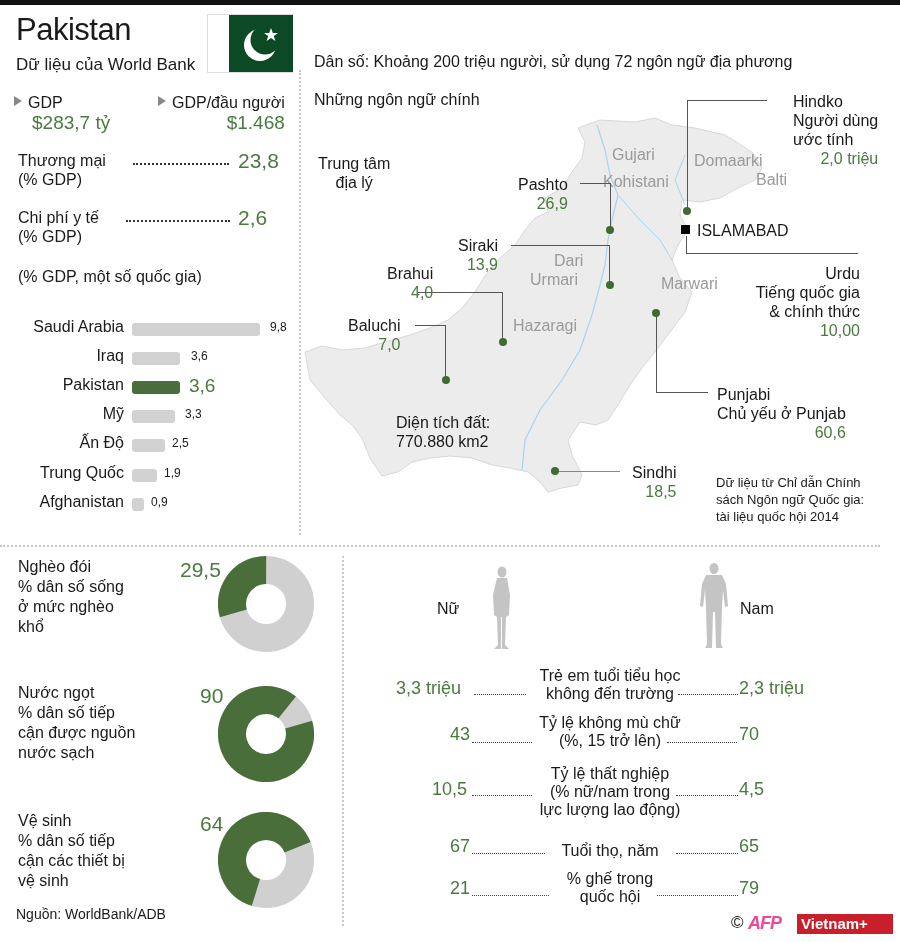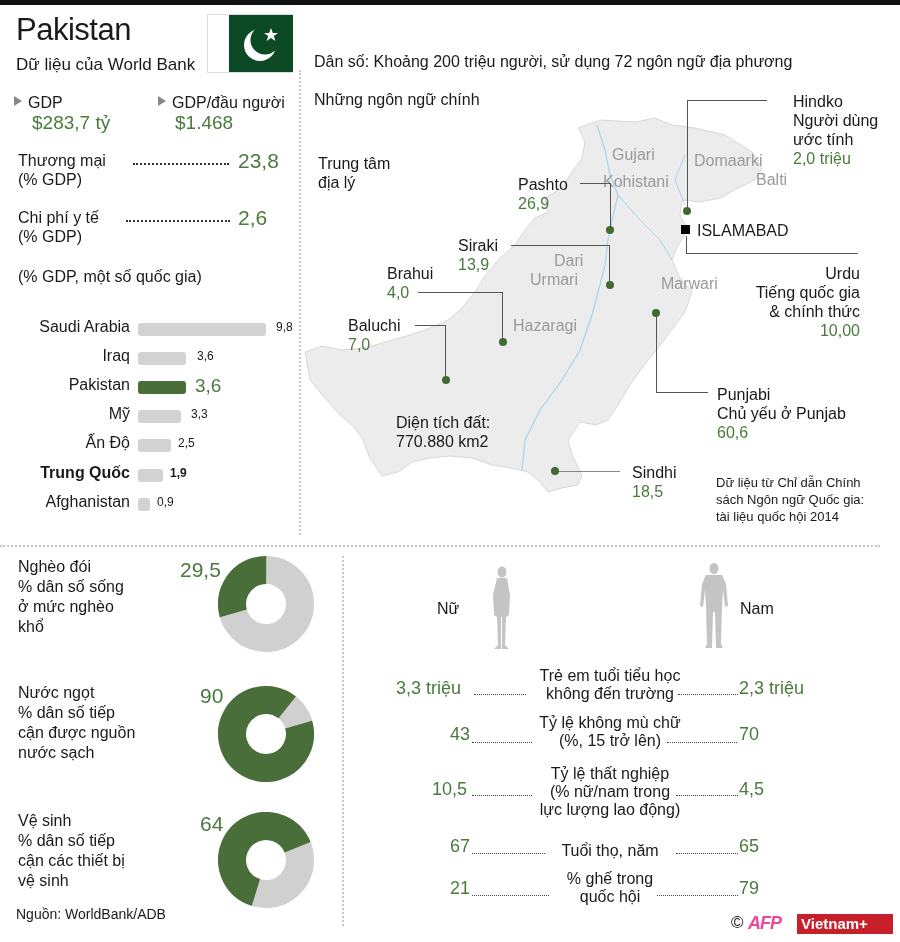--- a/index.html
+++ b/index.html
@@ -1,37 +1,37 @@
 <!DOCTYPE html>
 <html><head>
 <meta charset="utf-8">
 <style>
   * { box-sizing: border-box; margin: 0; padding: 0; }
   html, body { width: 900px; height: 942px; background: #ffffff; overflow: hidden; }
   body { position: relative; font-family: "Liberation Sans", "DejaVu Sans", sans-serif; color: #1a1a1a; }
   .abs { position: absolute; }
-  .green { color: #4a7a3e; }
+  .green { color: #4a7a3e; text-align: right; }
   .topbar { left: 0; top: 0; width: 900px; height: 5px; background: #111; }
   .title { left: 16px; top: 12px; font-size: 31px; letter-spacing: -0.5px; }
   .subtitle { left: 16px; top: 55px; font-size: 17px; }
   .flag { left: 207px; top: 14px; width: 86px; height: 59px; border: 1px solid #ddd; background: #fff; }
   .flag .field { position: absolute; left: 21px; top: 0; width: 64px; height: 57px; background: #0b4a24; }
 
   .vdiv1 { left: 299px; top: 70px; height: 465px; border-left: 2px dotted #c8c8c8; }
   .hdiv { left: 0; top: 545px; width: 880px; border-top: 2px dotted #c8c8c8; }
   .vdiv2 { left: 342px; top: 556px; height: 370px; border-left: 2px dotted #c8c8c8; }
 
   .tri { display:inline-block; width:0; height:0; border-top:5px solid transparent; border-bottom:5px solid transparent; border-left:8px solid #888; margin-right:6px; vertical-align: 2px; }
   .stat-label { font-size: 16px; }
   .stat-value { font-size: 19px; }
   .metric { font-size: 16px; line-height: 19px; }
   .dots { border-top: 2px dotted #333; height: 0; }
   .metric-value { font-size: 21px; }
 
-  .bar-row { position: absolute; left: 14px; width: 300px; height: 22px; padding-left: 32px; }
+  .bar-row { position: absolute; left: 8px; width: 300px; height: 22px; padding-left: 32px; }
   .bar-name { position: absolute; right: 184px; top: 0; font-size: 16px; white-space: nowrap; text-align: right; }
   .bar { position: absolute; left: 124px; top: 5px; height: 13px; background: #d2d2d2; border-radius: 3px; }
   .bar.hl { background: #4a6e3a; }
   .bar-val { position: absolute; top: 2px; font-size: 12px; }
   .bar-val.hl { color: #4a7a3e; font-size: 19px; top: -1px; }
 
   .map-text { font-size: 16px; line-height: 19px; }
   .map-region { font-size: 16px; color: #9a9a9a; line-height: 19px; text-align: center; }
   .leader { position: absolute; border-color: #555; border-style: solid; border-width: 0; }
   .pin { position: absolute; width: 8px; height: 8px; border-radius: 50%; background: #3f6b30; }
@@ -114,21 +114,21 @@
   <div class="bar-row" style="top:87px;">
     <div class="bar-name">Mỹ</div>
     <div class="bar" style="width:43px;"></div>
     <div class="bar-val" style="left:177px;">3,3</div>
   </div>
   <div class="bar-row" style="top:116px;">
     <div class="bar-name">Ấn Độ</div>
     <div class="bar" style="width:33px;"></div>
     <div class="bar-val" style="left:164px;">2,5</div>
   </div>
-  <div class="bar-row" style="top:146px;font-weight:bold;">
+  <div class="bar-row" style="top:146px;">
     <div class="bar-name">Trung Quốc</div>
     <div class="bar" style="width:25px;"></div>
     <div class="bar-val" style="left:156px;">1,9</div>
   </div>
   <div class="bar-row" style="top:175px;">
     <div class="bar-name">Afghanistan</div>
     <div class="bar" style="width:12px;"></div>
     <div class="bar-val" style="left:143px;">0,9</div>
   </div>
 </div>
@@ -136,21 +136,21 @@
 <div class="abs map-text" style="left:314px; top:52px; font-size:16px;">Dân số: Khoảng 200 triệu người, sử dụng 72 ngôn ngữ địa phương</div>
 <div class="abs map-text" style="left:314px; top:90px;">Những ngôn ngữ chính</div>
 
 <svg class="abs" style="left:300px; top:80px;" width="600" height="460" viewBox="0 0 600 460">
   <path d="M278,48 L300,40 L335,42 L355,38 L372,45 L395,48 L425,55 L452,72 L462,88 L455,100 L438,108 L420,118 L400,122 L382,120 L380,135 L388,150 L378,165 L372,180 L380,198 L392,212 L385,232 L370,252 L358,268 L342,288 L330,305 L318,325 L308,340 L296,345 L280,342 L268,360 L272,375 L282,395 L278,405 L262,408 L248,412 L238,400 L228,392 L210,388 L192,385 L172,378 L150,376 L130,378 L112,382 L98,392 L82,396 L70,378 L62,358 L52,345 L40,335 L25,318 L10,300 L5,272 L22,266 L42,270 L65,268 L85,262 L110,255 L130,248 L148,240 L162,228 L175,212 L185,196 L200,178 L215,165 L225,150 L235,138 L248,132 L245,118 L262,108 L272,92 L282,78 L285,62 Z" fill="#ececec" stroke="#d8d8d8" stroke-width="1"></path>
   <path d="M297,45 L305,70 L310,95 L318,115 L312,140 L308,160 L305,185 L300,205 L292,235 L280,270 L262,300 L240,330 L225,360 L222,390" fill="none" stroke="#a8d4ee" stroke-width="1.2"></path>
   <path d="M385,75 L375,100 L385,125" fill="none" stroke="#a8d4ee" stroke-width="1"></path>
   <path d="M318,115 L340,140 L360,160 L372,180" fill="none" stroke="#a8d4ee" stroke-width="1"></path>
 </svg>
 
-<div class="abs map-text" style="left:318px; top:154px;">
+<div class="abs map-text" style="left:318px; top:154px;text-align:center;">
   <div>Trung tâm</div>
   <div>địa lý</div>
 </div>
 
 <div class="abs map-region" style="left:612px; top:145px;">Gujari</div>
 <div class="abs map-region" style="left:603px; top:172px;">Kohistani</div>
 <div class="abs map-region" style="left:694px; top:151px;">Domaarki</div>
 <div class="abs map-region" style="left:756px; top:170px;">Balti</div>
 <div class="abs map-region" style="left:554px; top:251px;">Dari</div>
 <div class="abs map-region" style="left:530px; top:270px;">Urmari</div>

